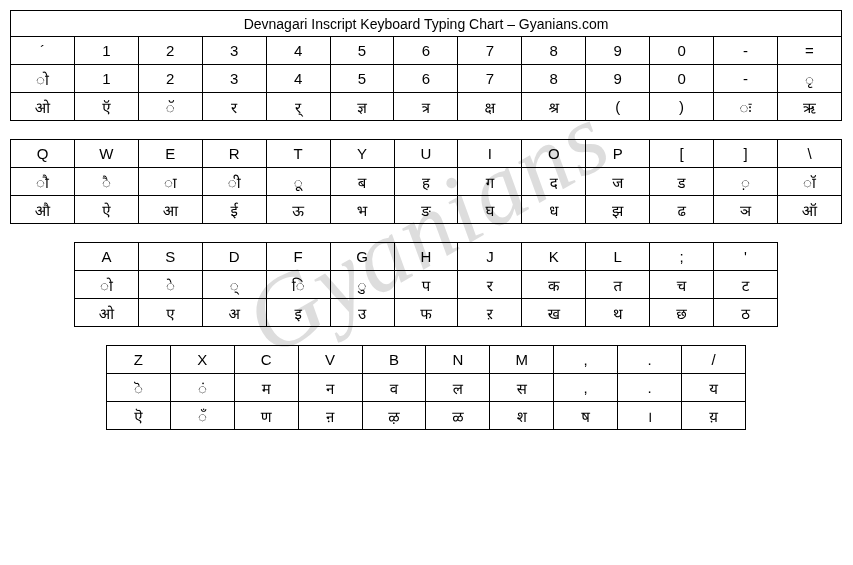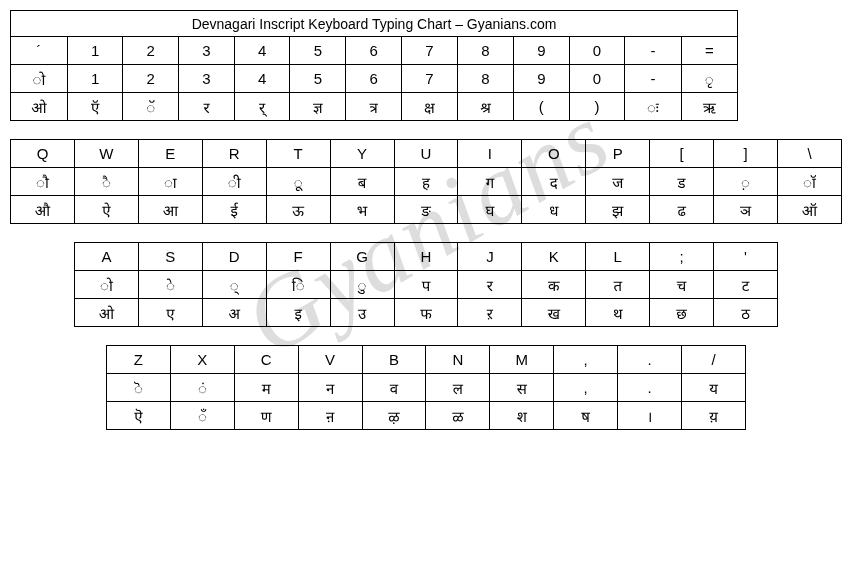--- a/index.html
+++ b/index.html
@@ -40,21 +40,21 @@
     vertical-align: middle;
     font-size: 15px;
     height: 28px;
     padding: 2px 0;
   }
   th.title {
     font-weight: normal;
     font-size: 14px;
     height: 26px;
   }
-  .row1 table { width: 728px; margin-left: 0; }
+  .row1 table { width: 832px; margin-left: 0; }
   .row1 td { width: 64px; }
   .row2 table { width: 832px; margin-left: 0; }
   .row2 td { width: 64px; }
   .row3 table { width: 704px; margin-left: 64px; }
   .row3 td { width: 64px; }
   .row4 table { width: 640px; margin-left: 96px; }
   .row4 td { width: 64px; }
 </style>
 </head>
 <body>

